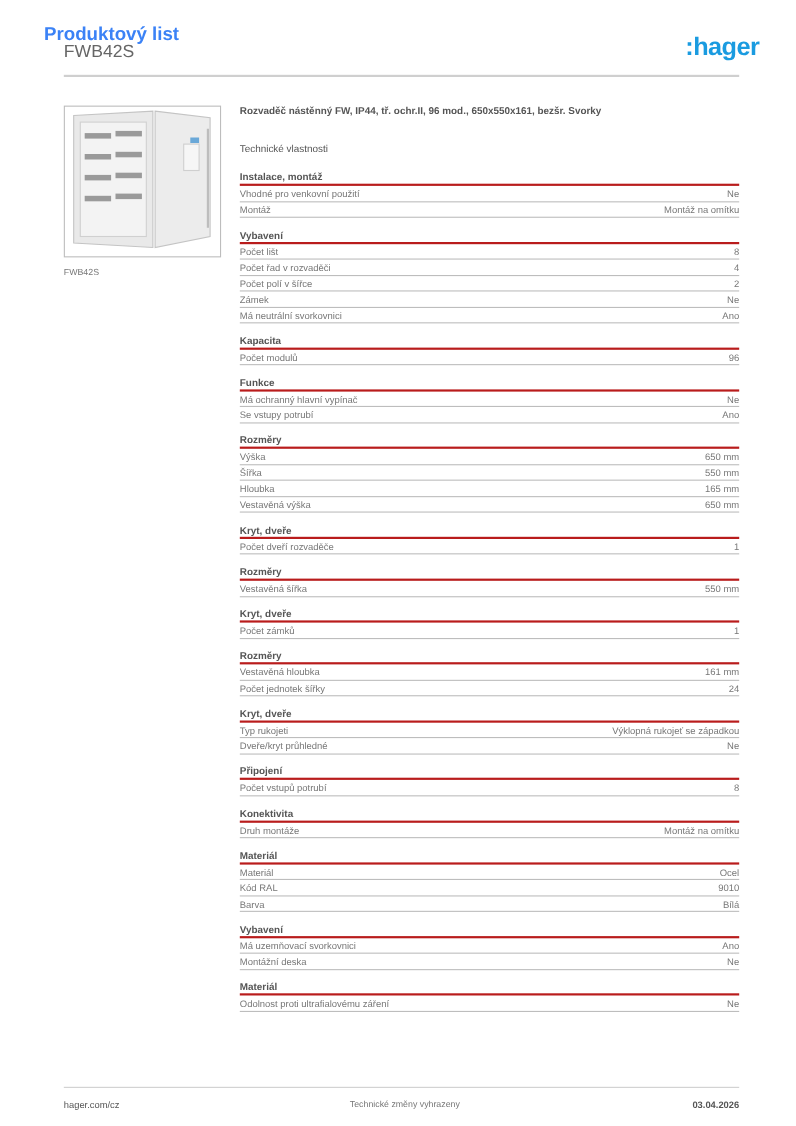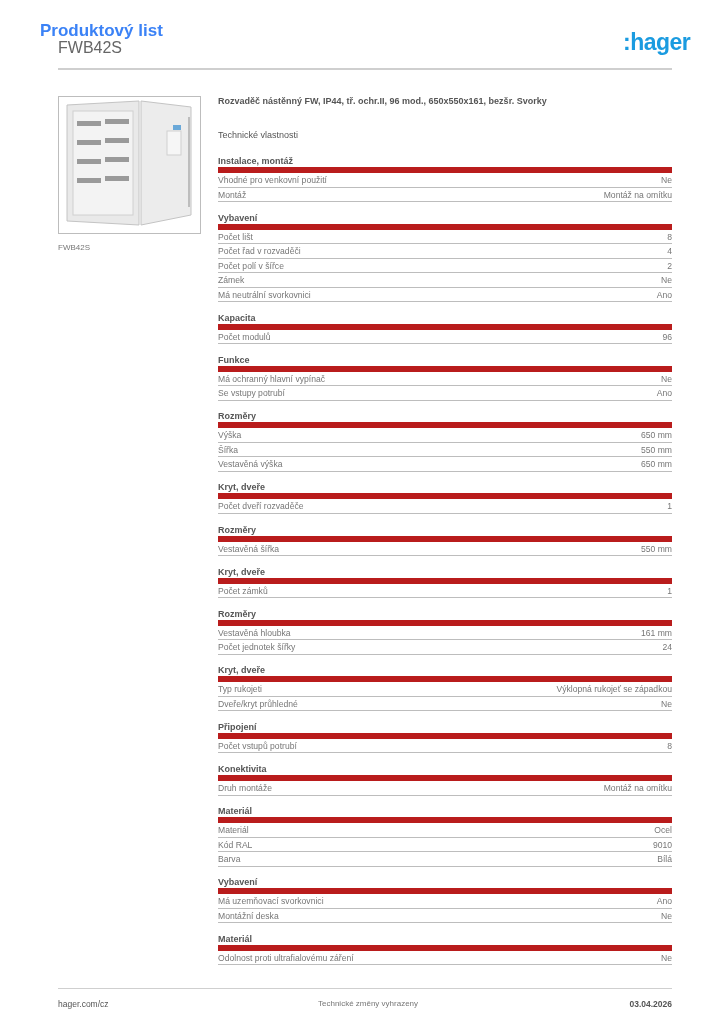--- a/index.html
+++ b/index.html
@@ -7,21 +7,21 @@
   .title { position:absolute; left:40px; top:21px; font-size:17px; font-weight:bold; color:#3b82f6; }
   .subtitle { position:absolute; left:58px; top:39px; font-size:16px; color:#666; }
   .logo { position:absolute; left:594px; top:29px; font-size:23px; font-weight:bold; color:#1a9be0; letter-spacing:-0.5px;margin-left:29px; }
   .topline { position:absolute; left:58px; top:68px; width:614px; height:2px; background:#cfcfcf; }
   .img-box { position:absolute; left:58px; top:96px; width:143px; height:138px; border:1px solid #bdbdbd; box-sizing:border-box; }
   .img-caption { position:absolute; left:58px; top:243px; font-size:8px; color:#777; }
   .desc { position:absolute; left:218px; top:96px; font-size:9px; font-weight:bold; color:#555; }
   .techtitle { position:absolute; left:218px; top:130px; font-size:9px; font-weight:normal; color:#555; }
   .groups { position:absolute; left:218px; top:155px; width:454px; }
   .group { margin-bottom:9.6px; }
-  .ghead { font-size:9px; font-weight:bold; color:#555; height:12px; line-height:12px; border-bottom:6px solid #b91c1c; }
+  .ghead { font-size:9px; font-weight:bold; color:#555; height:12px; line-height:12px; border-bottom:2px solid #b91c1c; }
   .row { display:flex; justify-content:space-between; font-size:8.6px; color:#777; height:13.5px; line-height:14px; border-bottom:1px solid #bdbdbd; }
   .footline { position:absolute; left:58px; top:988px; width:614px; height:1px; background:#cfcfcf; }
   .foot-left { position:absolute; left:58px; top:999px; font-size:8.5px; font-weight:normal; color:#555; }
   .foot-mid { position:absolute; left:318px; top:999px; font-size:8px; color:#777; }
   .foot-right { position:absolute; right:52px; top:999px; font-size:8.5px; font-weight:bold; color:#555; }
 </style>
 </head>
 <body>
 
 <div class="title">Produktový list</div>
@@ -113,20 +113,24 @@
       <div class="ghead">Rozměry</div>
       <div class="row">
         <span>Výška</span>
         <span>650 mm</span>
       </div>
       <div class="row">
         <span>Šířka</span>
         <span>550 mm</span>
       </div>
       <div class="row">
+        <span>Hloubka</span>
+        <span>165 mm</span>
+      </div>
+      <div class="row">
         <span>Vestavěná výška</span>
         <span>650 mm</span>
       </div>
     </div>
     <div class="group">
       <div class="ghead">Kryt, dveře</div>
       <div class="row">
         <span>Počet dveří rozvaděče</span>
         <span>1</span>
       </div>

